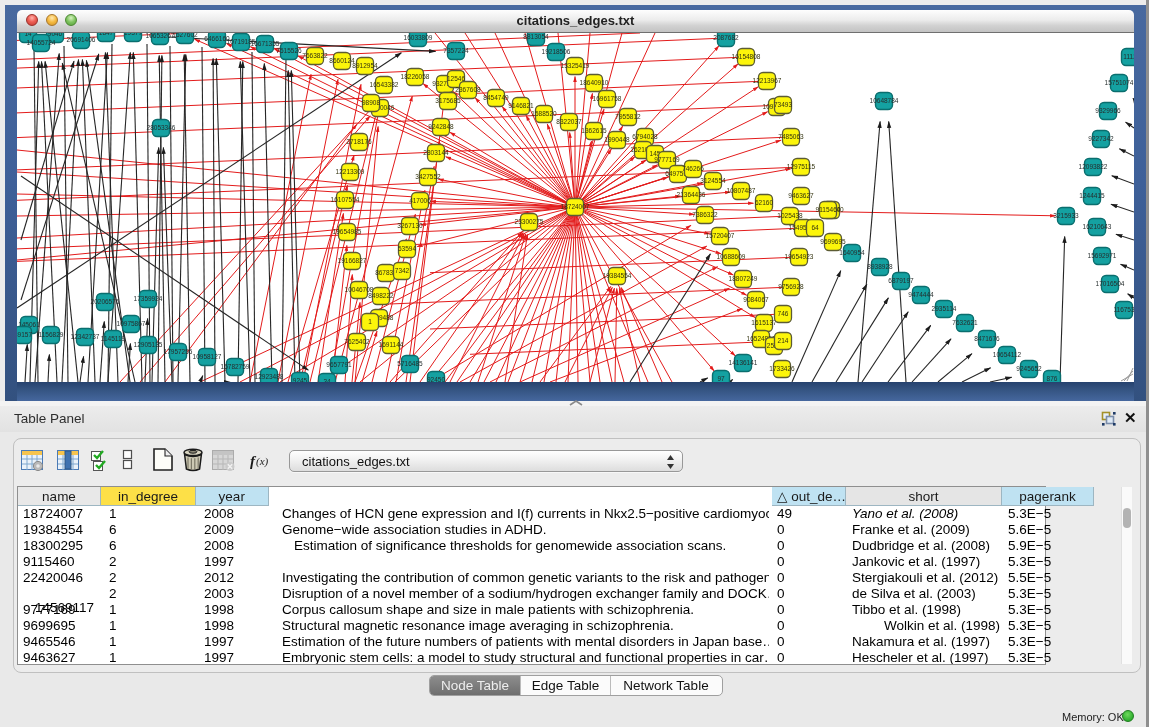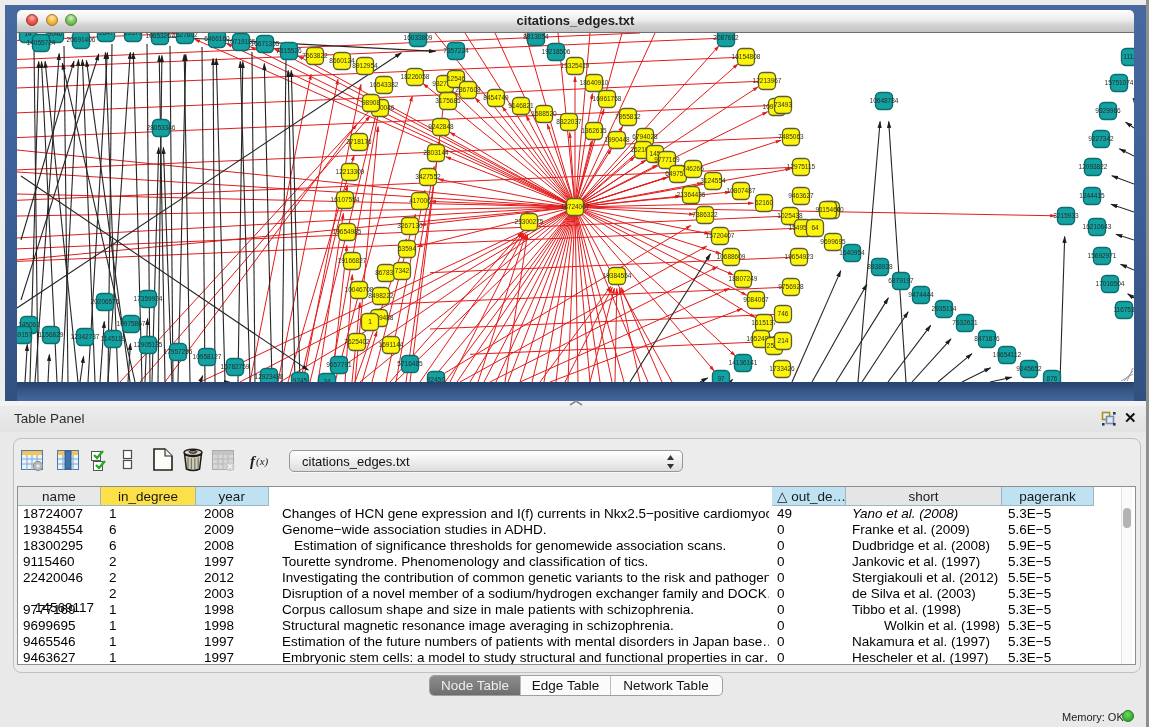--- a/index.html
+++ b/index.html
@@ -580,21 +580,21 @@
     <text x="236" y="18" font-family="Liberation Serif, serif" font-style="italic" font-size="11" fill="#1a1a1a">(x)</text>
   </svg>
 <div class="abs" style="left:289px;top:450px;width:394px;height:22px;border-radius:5px;border:1px solid #989898;
 background:linear-gradient(#ffffff,#f1f1f1 45%,#dddddd);box-shadow:0 1px 0 rgba(255,255,255,.6)">
 <div class="abs" style="left:12px;top:3px;font-size:13px;color:#111">citations_edges.txt</div>
 <svg class="abs" style="right:7px;top:3px" width="9" height="16">
       <path d="M4.5 1 L8 6 H1 Z" fill="#333"></path>
       <path d="M4.5 15 L1 10 H8 Z" fill="#333"></path>
     </svg>
 </div>
-<div class="abs" style="left:17px;top:486px;width:1119px;height:179px;background:#fff;border:1px solid #8f8f8f">
+<div class="abs" style="left:17px;top:486px;width:1029px;height:179px;background:#fff;border:1px solid #8f8f8f">
     <div class="abs" style="left:0;top:0;width:1117px;height:177px;overflow:hidden">
       <div class="th" style="left:0px;top:0;width:83px;height:19px;background:#e8e8e8;justify-content:center">name</div>
       <div class="th" style="left:83px;top:0;width:95px;height:19px;background:#fde047;justify-content:center">in_degree</div>
       <div class="th" style="left:178px;top:0;width:72.5px;height:19px;background:#bfe2f2;justify-content:center">year</div>
       <div class="th" style="left:754px;top:0;width:74px;height:19px;background:#bfe2f2;justify-content:flex-start">
         <span style="padding-left:5px">△ out_de…</span>
       </div>
       <div class="th" style="left:828px;top:0;width:156px;height:19px;background:#e5e5e5;justify-content:center">short</div>
       <div class="th" style="left:984px;top:0;width:92px;height:19px;background:#bfe2f2;justify-content:center">pagerank</div>
       <div class="td" style="left:5px;top:19px;">18724007</div>
@@ -614,21 +614,20 @@
       <div class="td" style="left:5px;top:51px;">18300295</div>
       <div class="td" style="left:91px;top:51px;">6</div>
       <div class="td" style="left:186px;top:51px;">2008</div>
       <div class="td" style="left:276px;top:51px;width:487px;overflow:hidden;">Estimation of significance thresholds for genomewide association scans.</div>
       <div class="td" style="left:759px;top:51px;">0</div>
       <div class="td" style="left:834px;top:51px;width:148px;overflow:hidden;">Dudbridge et al. (2008)</div>
       <div class="td" style="left:990px;top:51px;">5.9E−5</div>
       <div class="td" style="left:5px;top:67px;">9115460</div>
       <div class="td" style="left:91px;top:67px;">2</div>
       <div class="td" style="left:186px;top:67px;">1997</div>
-      <div class="td" style="left:264px;top:67px;width:487px;overflow:hidden;">Tourette syndrome. Phenomenology and classification of tics.</div>
       <div class="td" style="left:759px;top:67px;">0</div>
       <div class="td" style="left:834px;top:67px;width:148px;overflow:hidden;">Jankovic et al. (1997)</div>
       <div class="td" style="left:990px;top:67px;">5.3E−5</div>
       <div class="td" style="left:5px;top:83px;">22420046</div>
       <div class="td" style="left:91px;top:83px;">2</div>
       <div class="td" style="left:186px;top:83px;">2012</div>
       <div class="td" style="left:264px;top:83px;width:487px;overflow:hidden;">Investigating the contribution of common genetic variants to the risk and pathogen…</div>
       <div class="td" style="left:759px;top:83px;">0</div>
       <div class="td" style="left:834px;top:83px;width:148px;overflow:hidden;">Stergiakouli et al. (2012)</div>
       <div class="td" style="left:990px;top:83px;">5.5E−5</div>

